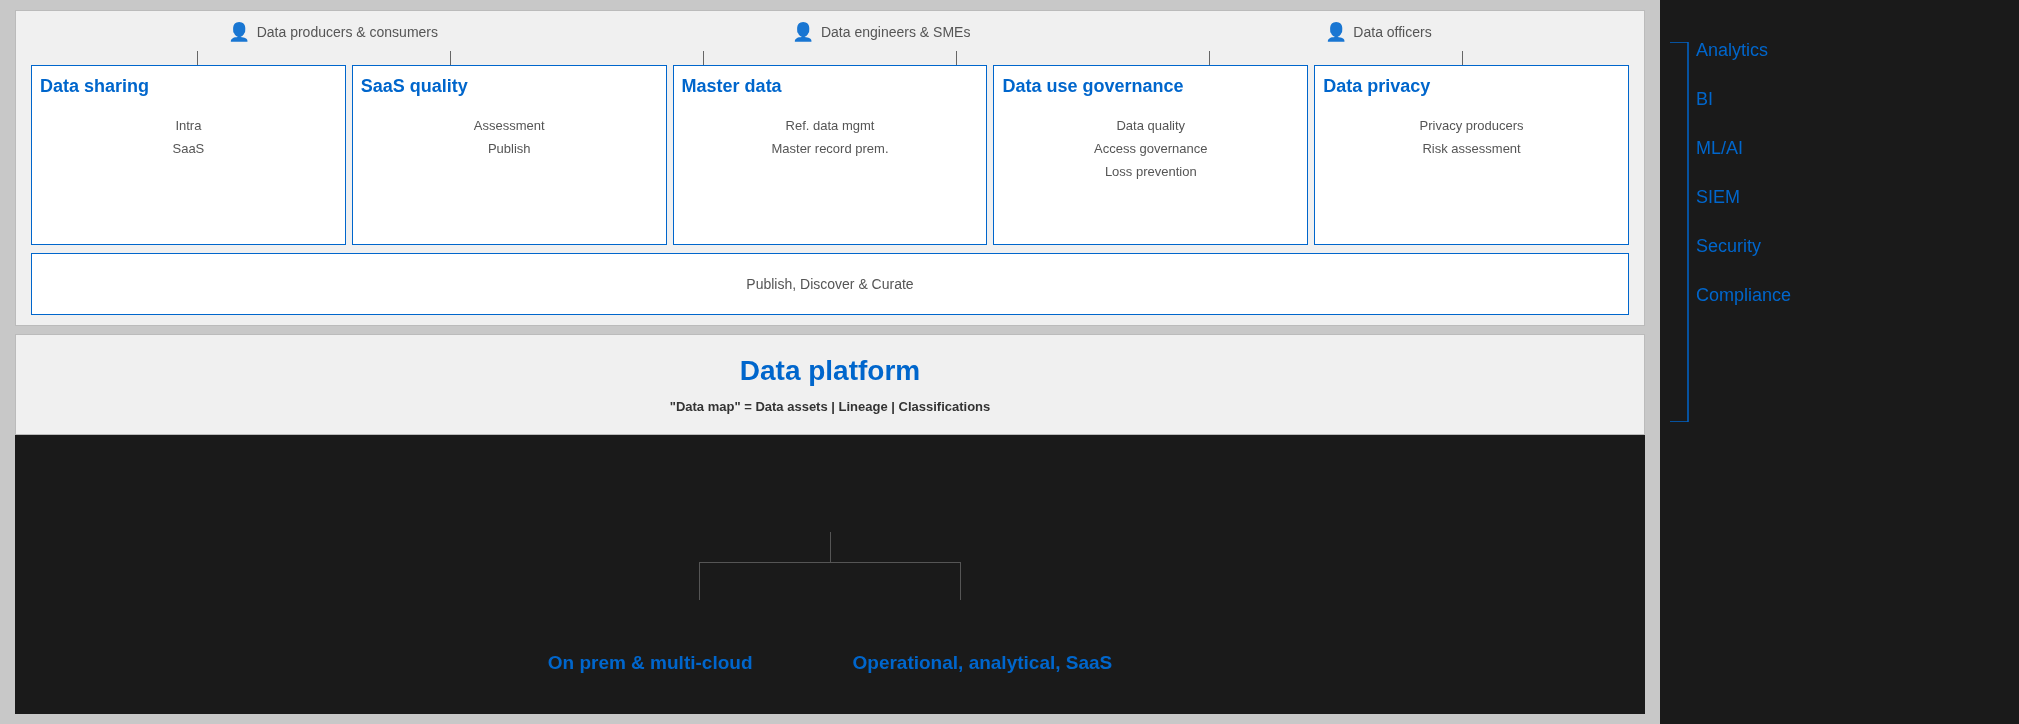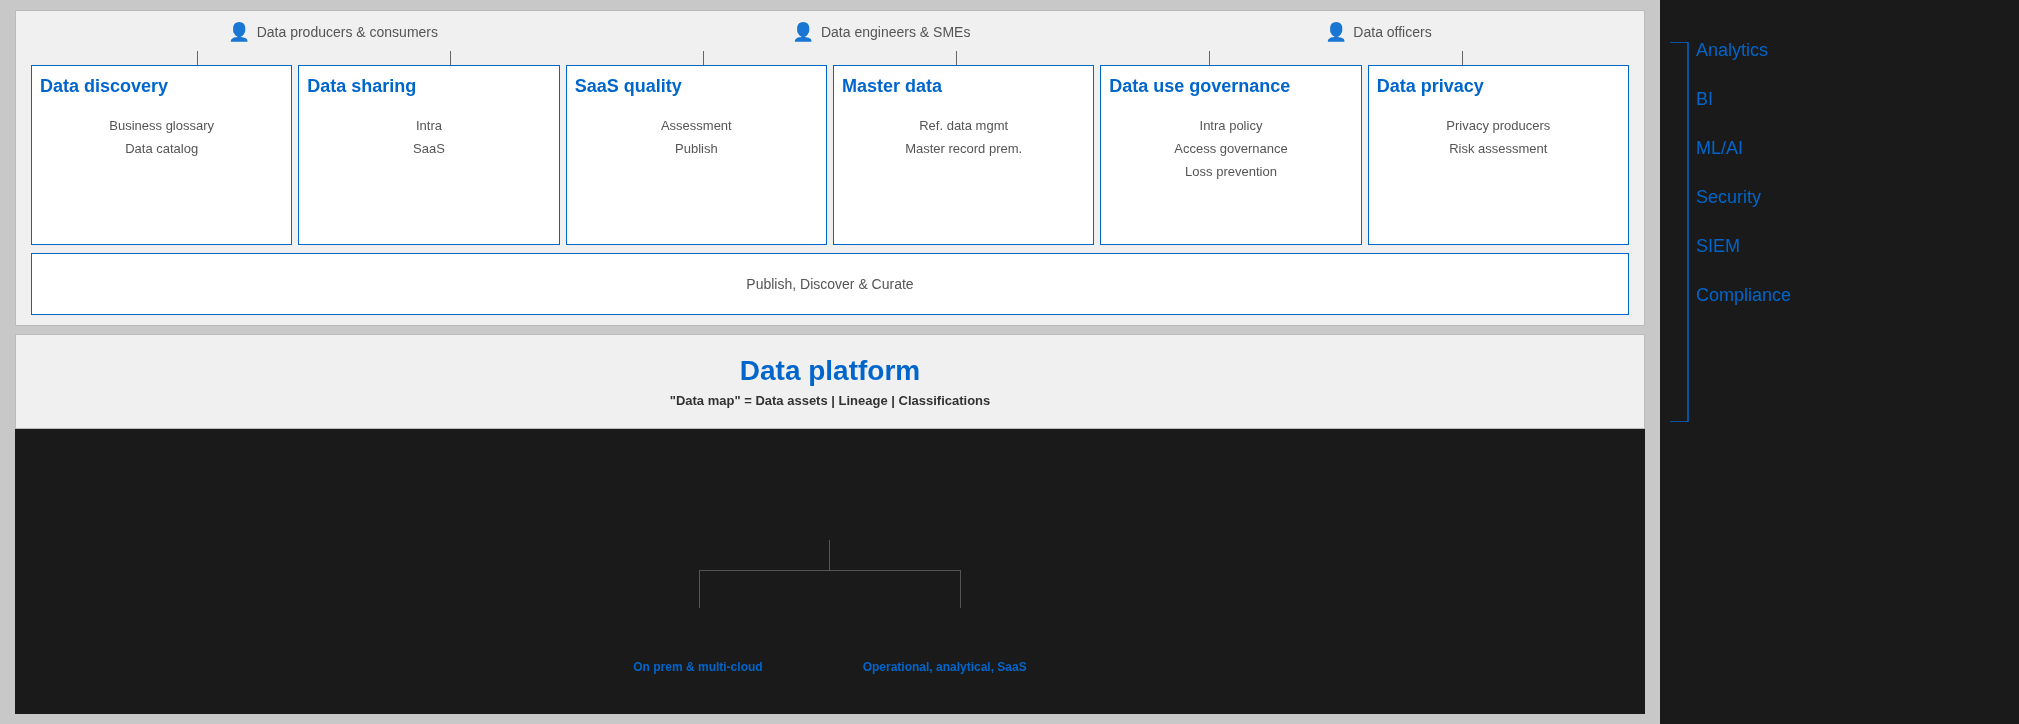--- a/index.html
+++ b/index.html
@@ -93,21 +93,21 @@
       margin-top: 8px;
       padding: 20px;
       text-align: center;
       flex: 0 0 auto;
     }
 
     .data-platform-title {
       color: #0066cc;
       font-size: 28px;
       font-weight: 700;
-      margin-bottom: 6px;
+      margin-bottom: 12px;
     }
 
     .data-platform-subtitle {
       color: #333;
       font-size: 13px;
       font-weight: 600;
     }
 
     .bottom-sources {
       background: #1a1a1a;
@@ -127,21 +127,21 @@
     }
 
     .connector-line-v {
       width: 1px;
       height: 30px;
       background: #555;
     }
 
     .source-label {
       color: #0066cc;
-      font-size: 12px;
+      font-size: 19px;
       font-weight: 700;
       margin-top: 44px;
     }
 
     
     .right-sidebar {
       width: 359px;
       height: 724px;
       background: #1a1a1a;
       display: flex;
@@ -184,27 +184,20 @@
       <div style="width:1px;height:14px;background:#666;"></div>
       <div style="width:1px;height:14px;background:#666;"></div>
       <div style="width:1px;height:14px;background:#666;"></div>
       <div style="width:1px;height:14px;background:#666;"></div>
       <div style="width:1px;height:14px;background:#666;"></div>
       <div style="width:1px;height:14px;background:#666;"></div>
     </div>
 
     <div class="boxes-row">
 
-      <div class="capability-box">
-        <div class="capability-box-title">Data discovery</div>
-        <div class="capability-box-items">
-          <div>Business glossary</div>
-          <div>Data catalog</div>
-        </div>
-      </div>
 
       <div class="capability-box">
         <div class="capability-box-title">Data sharing</div>
         <div class="capability-box-items">
           <div>Intra</div>
           <div>SaaS</div>
         </div>
       </div>
 
       <div class="capability-box">
@@ -219,21 +212,21 @@
         <div class="capability-box-title">Master data</div>
         <div class="capability-box-items">
           <div>Ref. data mgmt</div>
           <div>Master record prem.</div>
         </div>
       </div>
 
       <div class="capability-box">
         <div class="capability-box-title">Data use governance</div>
         <div class="capability-box-items">
-          <div>Intra policy</div>
+          <div>Data quality</div>
           <div>Access governance</div>
           <div>Loss prevention</div>
         </div>
       </div>
 
       <div class="capability-box">
         <div class="capability-box-title">Data privacy</div>
         <div class="capability-box-items">
           <div>Privacy producers</div>
           <div>Risk assessment</div>
@@ -279,17 +272,17 @@
 
   <svg style="position:absolute;left:0;top:42px;width:30px;height:380px;" viewBox="0 0 30 380" preserveAspectRatio="none">
     <line x1="28" y1="0" x2="28" y2="380" stroke="#0066cc" stroke-width="1.5"></line>
     <line x1="28" y1="0" x2="10" y2="0" stroke="#0066cc" stroke-width="1.5"></line>
     <line x1="28" y1="380" x2="10" y2="380" stroke="#0066cc" stroke-width="1.5"></line>
   </svg>
 
   <div class="sidebar-label" style="margin-top:10px;">Analytics</div>
   <div class="sidebar-label">BI</div>
   <div class="sidebar-label">ML/AI</div>
+  <div class="sidebar-label">SIEM</div>
   <div class="sidebar-label">Security</div>
-  <div class="sidebar-label">SIEM</div>
   <div class="sidebar-label">Compliance</div>
 
 </div>
 
 </body></html>

